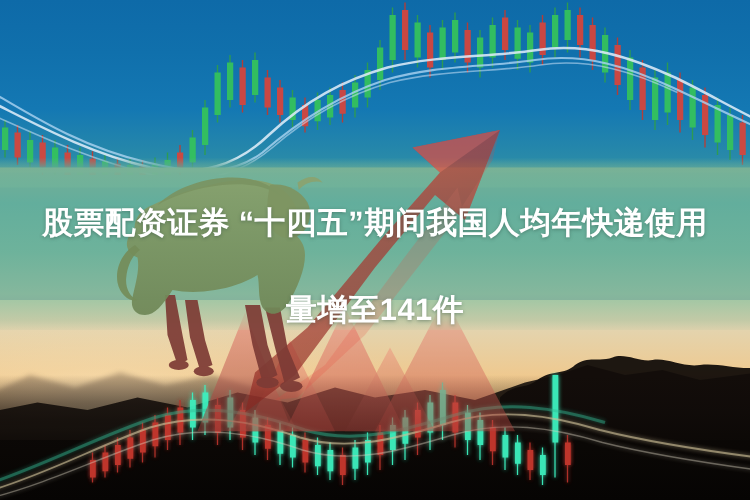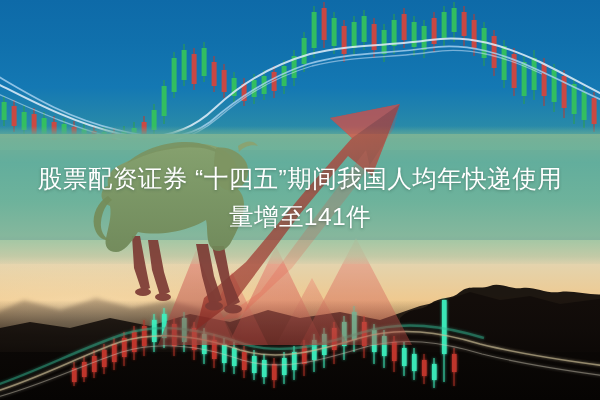--- a/index.html
+++ b/index.html
@@ -95,27 +95,27 @@
     left: 0;
     top: 160px;
     width: 600px;
     text-align: center;
     z-index: 40;
   }
   .title-line {
     color: #ffffff;
     font-size: 25px;
     line-height: 38px;
-    font-weight: 400;
+    font-weight: 700;
     letter-spacing: 0.4px;
     text-shadow: 0 1px 3px rgba(40,70,60,0.45);
     white-space: nowrap;
   }
   .title-line.l1 { font-size: 24.6px; }
-  .title-line.l2 { font-size: 24.6px; }
+  .title-line.l2 { font-size: 24.6px; margin-top: 32px; }
 </style>
 </head>
 <body>
 
 <div id="stage">
 
   <div id="sky-blue"></div>
 
   <svg class="art" width="600" height="400" viewBox="0 0 600 400">
     <defs>

